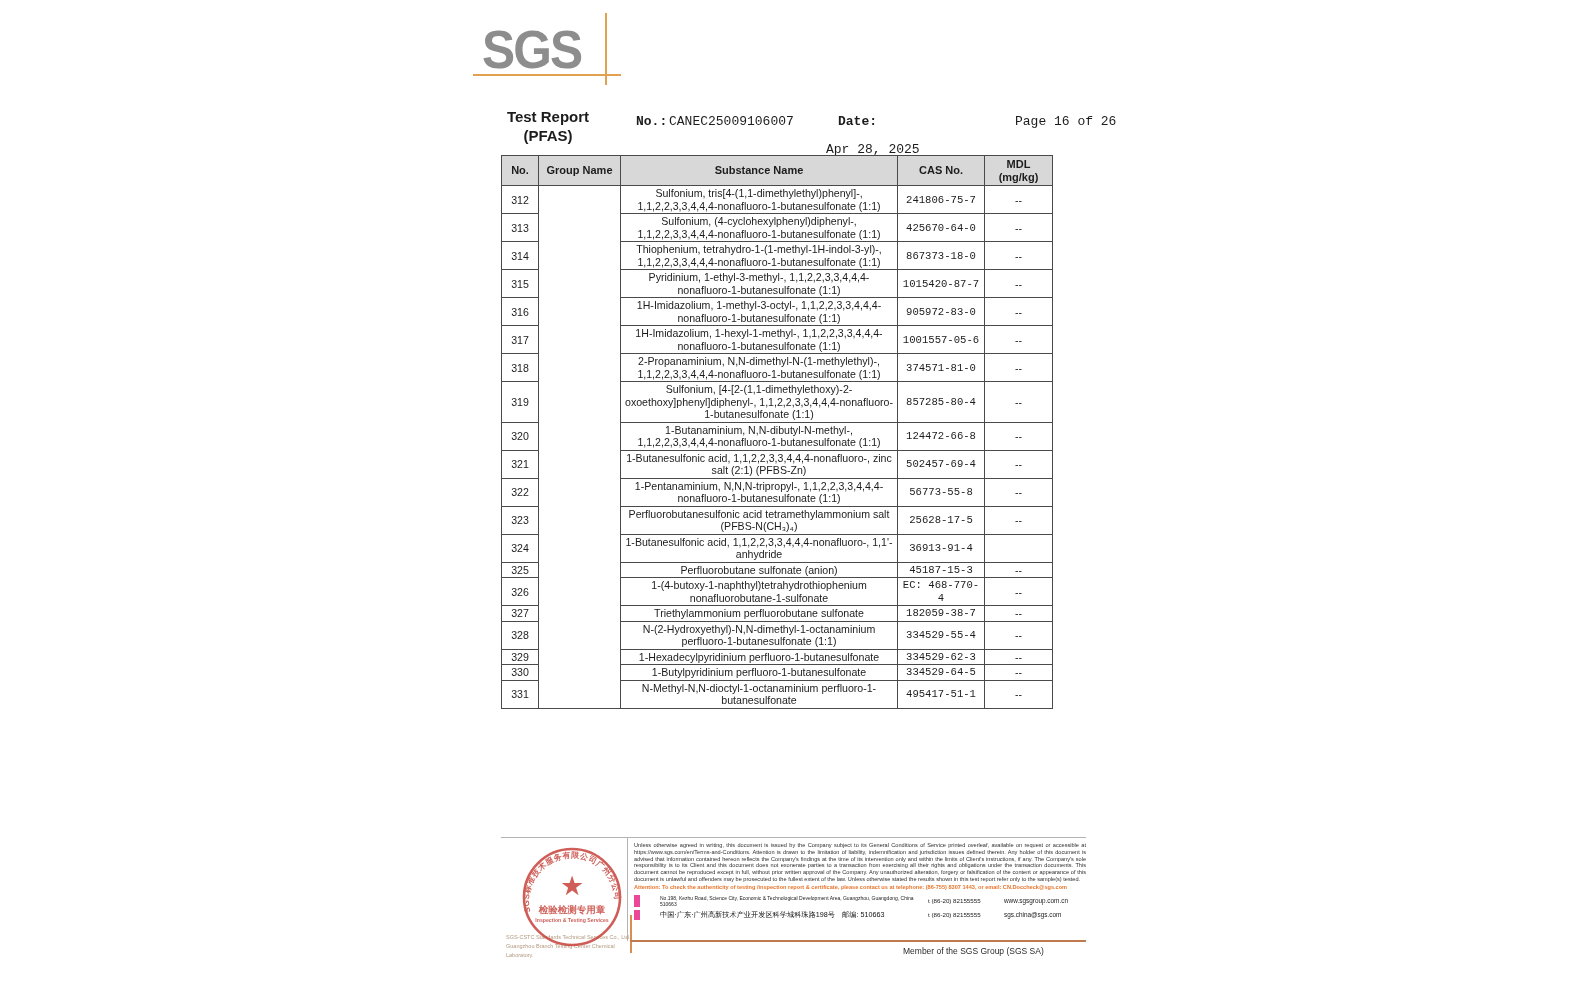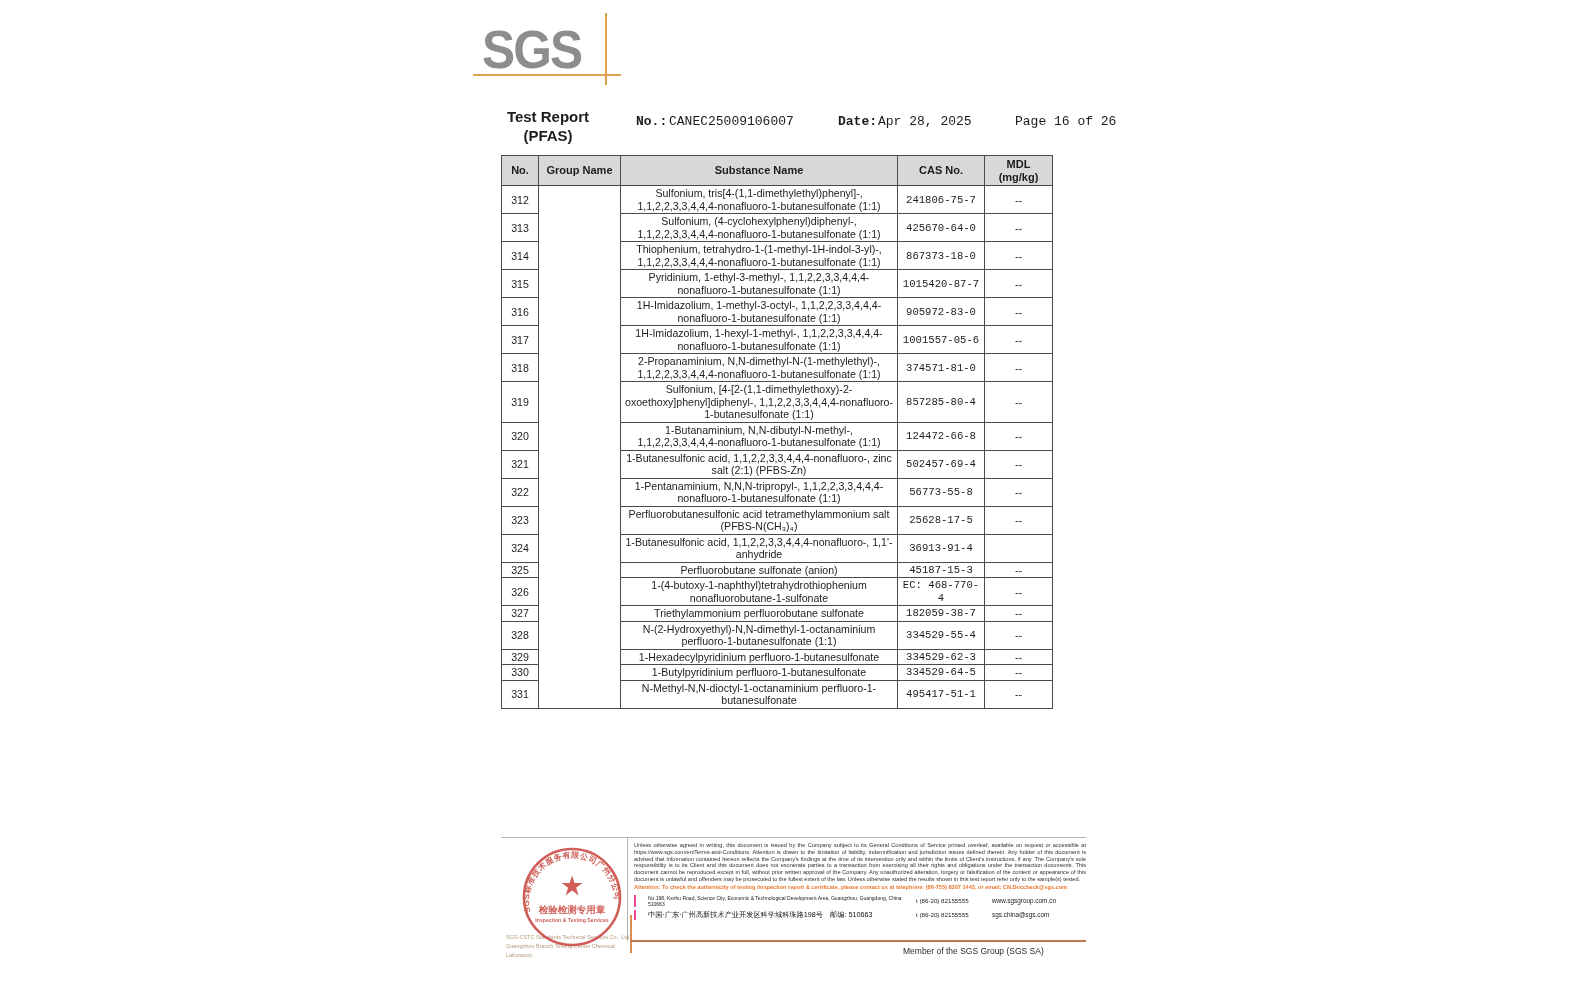--- a/index.html
+++ b/index.html
@@ -20,21 +20,21 @@
   }
   .logo-hline{position:absolute;left:473px;top:74px;width:148px;height:2px;background:#e2a14e;}
   .logo-vline{position:absolute;left:605px;top:13px;width:2px;height:72px;background:#e2a14e;}
   
   .report-title{position:absolute;left:500px;top:108px;width:96px;text-align:center;font-weight:bold;font-size:15px;line-height:1.25;}
   .hdr{position:absolute;top:114px;font-size:13px;white-space:nowrap;font-family:Liberation Mono, monospace;}
   .hdr.b{font-weight:bold;}
   .hdr-no-label{left:636px;}
   .hdr-no-value{left:669px;}
   .hdr-date-label{left:838px;}
-  .hdr-date-value{left:878px;}
+  .hdr-date-value{left:826px;margin-top:28px;}
   .hdr-page{left:1015px;}
   
   table.subst{
     position:absolute;left:501px;top:155px;width:551px;
     border-collapse:collapse;table-layout:fixed;
   }
   table.subst th{
     background:#d8d8d8;border:1px solid #4a4a4a;
     font-size:11px;font-weight:bold;text-align:center;
     padding:2px 1px;height:25px;line-height:1.15;
@@ -51,21 +51,21 @@
   col.w-no{width:37px;} col.w-group{width:82px;} col.w-sub{width:277px;}
   col.w-cas{width:87px;} col.w-mdl{width:68px;}
   
   .foot-topline{position:absolute;left:501px;top:837px;width:585px;height:1px;background:#b3b3b3;}
   .foot-vdivider{position:absolute;left:627px;top:837px;width:1px;height:104px;background:#b3b3b3;}
   .foot-orange-tick{position:absolute;left:630px;top:915px;width:2px;height:38px;background:#d98e4f;}
   .footer-text{position:absolute;left:634px;top:842px;width:452px;}
   .disclaimer{margin:0;font-size:5.6px;line-height:1.22;text-align:justify;color:#2e2e2e;}
   .attention{margin:1px 0 0 0;font-size:5.6px;line-height:1.25;color:#e8762d;font-weight:bold;text-align:justify;}
   .addr-block{margin-top:4px;}
-  .addr-row{display:flex;align-items:center;border-left:2px solid #ec4899;padding-left:12px;margin-top:1px;}
+  .addr-row{display:flex;align-items:center;border-left:6px solid #ec4899;padding-left:20px;margin-top:1px;}
   .addr-main{width:268px;}
   .addr-en{font-size:5px;color:#222;}
   .addr-cn{font-size:7.2px;color:#111;}
   .addr-tel{width:76px;font-size:6.2px;color:#222;}
   .addr-web{font-size:6.4px;color:#222;}
   .addr-row + .addr-row{margin-top:3px;}
   .foot-bottomline{position:absolute;left:630px;top:940px;width:456px;height:2px;background:#bf7a50;}
   .member{position:absolute;left:903px;top:946px;font-size:8.5px;color:#2a2a2a;}
   
   .stamp{position:absolute;left:517px;top:842px;opacity:0.82;z-index:2;}

